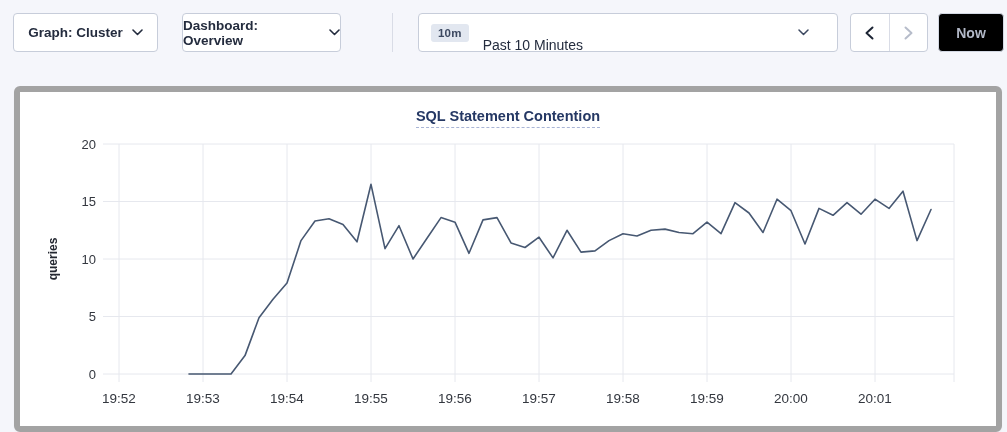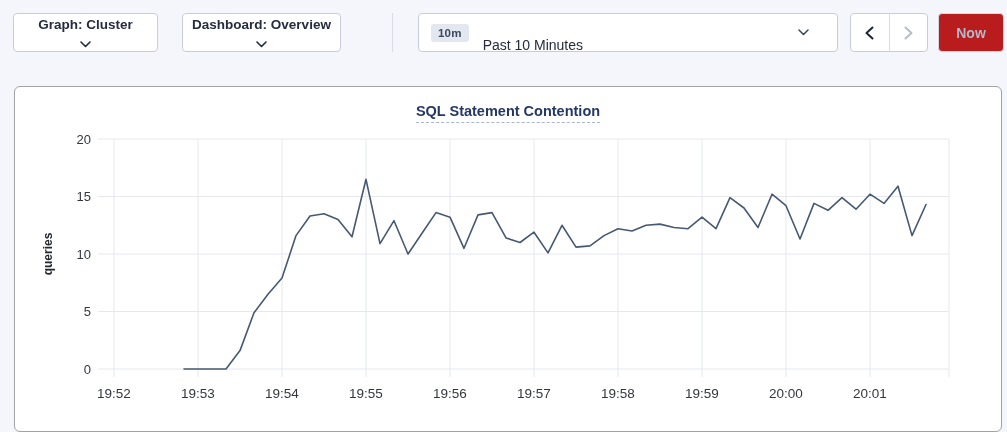--- a/index.html
+++ b/index.html
@@ -8,21 +8,21 @@
     font-family:"Liberation Sans", sans-serif;
     background:#f5f6fb;
     position:relative;
     color:#242c3e;
   }
   .btn {
     position:absolute; top:13px; height:39px;
     background:#fff; border:1px solid #c7cdda; border-radius:4px;
     display:flex; align-items:center; justify-content:center;
     font-size:13.5px; font-weight:600; color:#242c3e;
-    cursor:pointer; gap:9px;flex-direction:column;
+    cursor:pointer; gap:9px;
   }
   .chev { display:inline-block; line-height:0; }
   .toolbar-divider {
     position:absolute; left:392px; top:13px; width:1px; height:39px;
     background:#d9dce6;
   }
   .time-picker {
     position:absolute; left:418px; top:13px; width:420px; height:39px;
     background:#fff; border:1px solid #c7cdda; border-radius:4px;
     display:flex; align-items:center; cursor:pointer;
@@ -38,27 +38,27 @@
     position:absolute; left:850px; top:13px; width:78px; height:39px;
     background:#fff; border:1px solid #c7cdda; border-radius:4px;
     display:flex;
   }
   .arrow-half {
     flex:1; display:flex; align-items:center; justify-content:center; cursor:pointer;
   }
   .arrow-half + .arrow-half { border-left:1px solid #d9dce6; }
   .now-btn {
     position:absolute; left:938px; top:13px; width:66px; height:39px;
-    background:#b91c1c; border:1px solid #d3d8e3; border-radius:4px;
+    background:#000000; border:1px solid #d3d8e3; border-radius:4px;
     display:flex; align-items:center; justify-content:center;
     font-size:14px; font-weight:600; color:#b2b8c7; cursor:default;
   }
   .chart-card {
     position:absolute; left:14px; top:86px; width:988px; height:346px;
-    background:#fff; border:1px solid #a3a3a3; border-radius:6px;
+    background:#fff; border:6px solid #a3a3a3; border-radius:6px;
     box-shadow:0 1px 2px rgba(40,50,80,0.04);
   }
   .chart-title-row {
     position:absolute; left:0; top:15px; width:100%; text-align:center;
   }
   .chart-title {
     display:inline-block; font-size:14.5px; font-weight:700; color:#253864;
     border-bottom:1.5px dashed #a9b5d6; padding-bottom:3px; cursor:help;
   }
   svg text { font-family:"Liberation Sans", sans-serif; }

